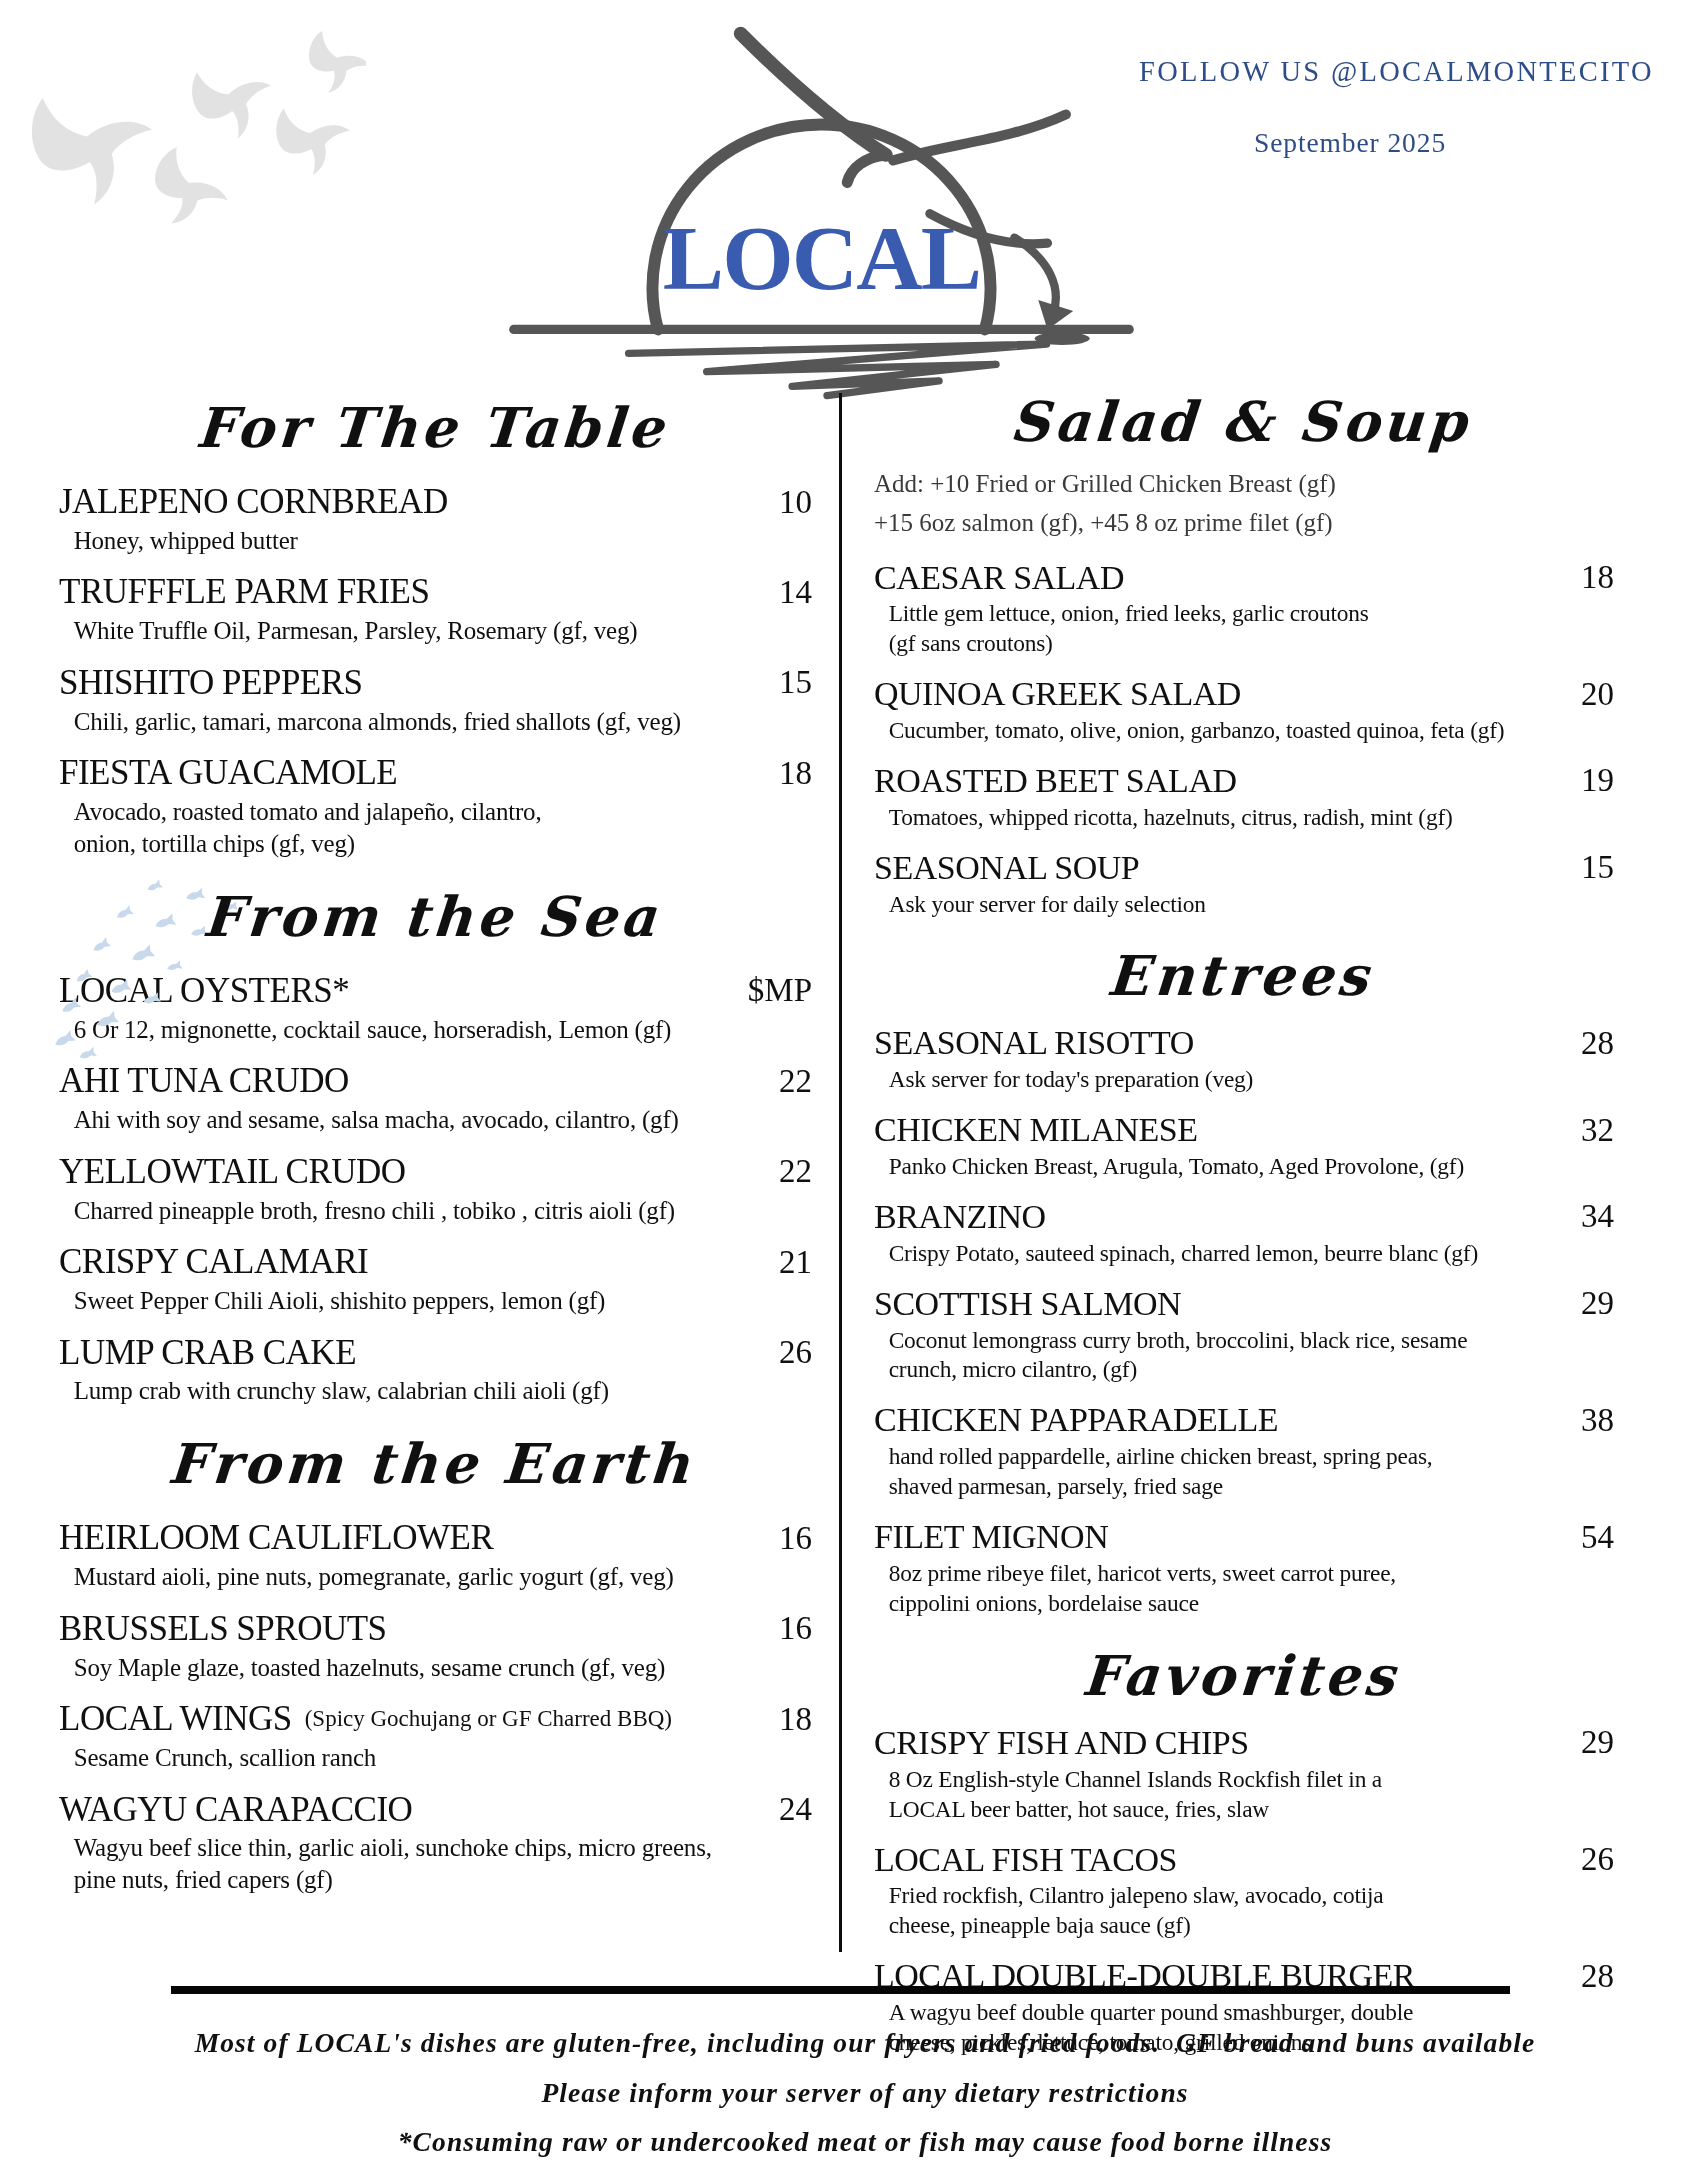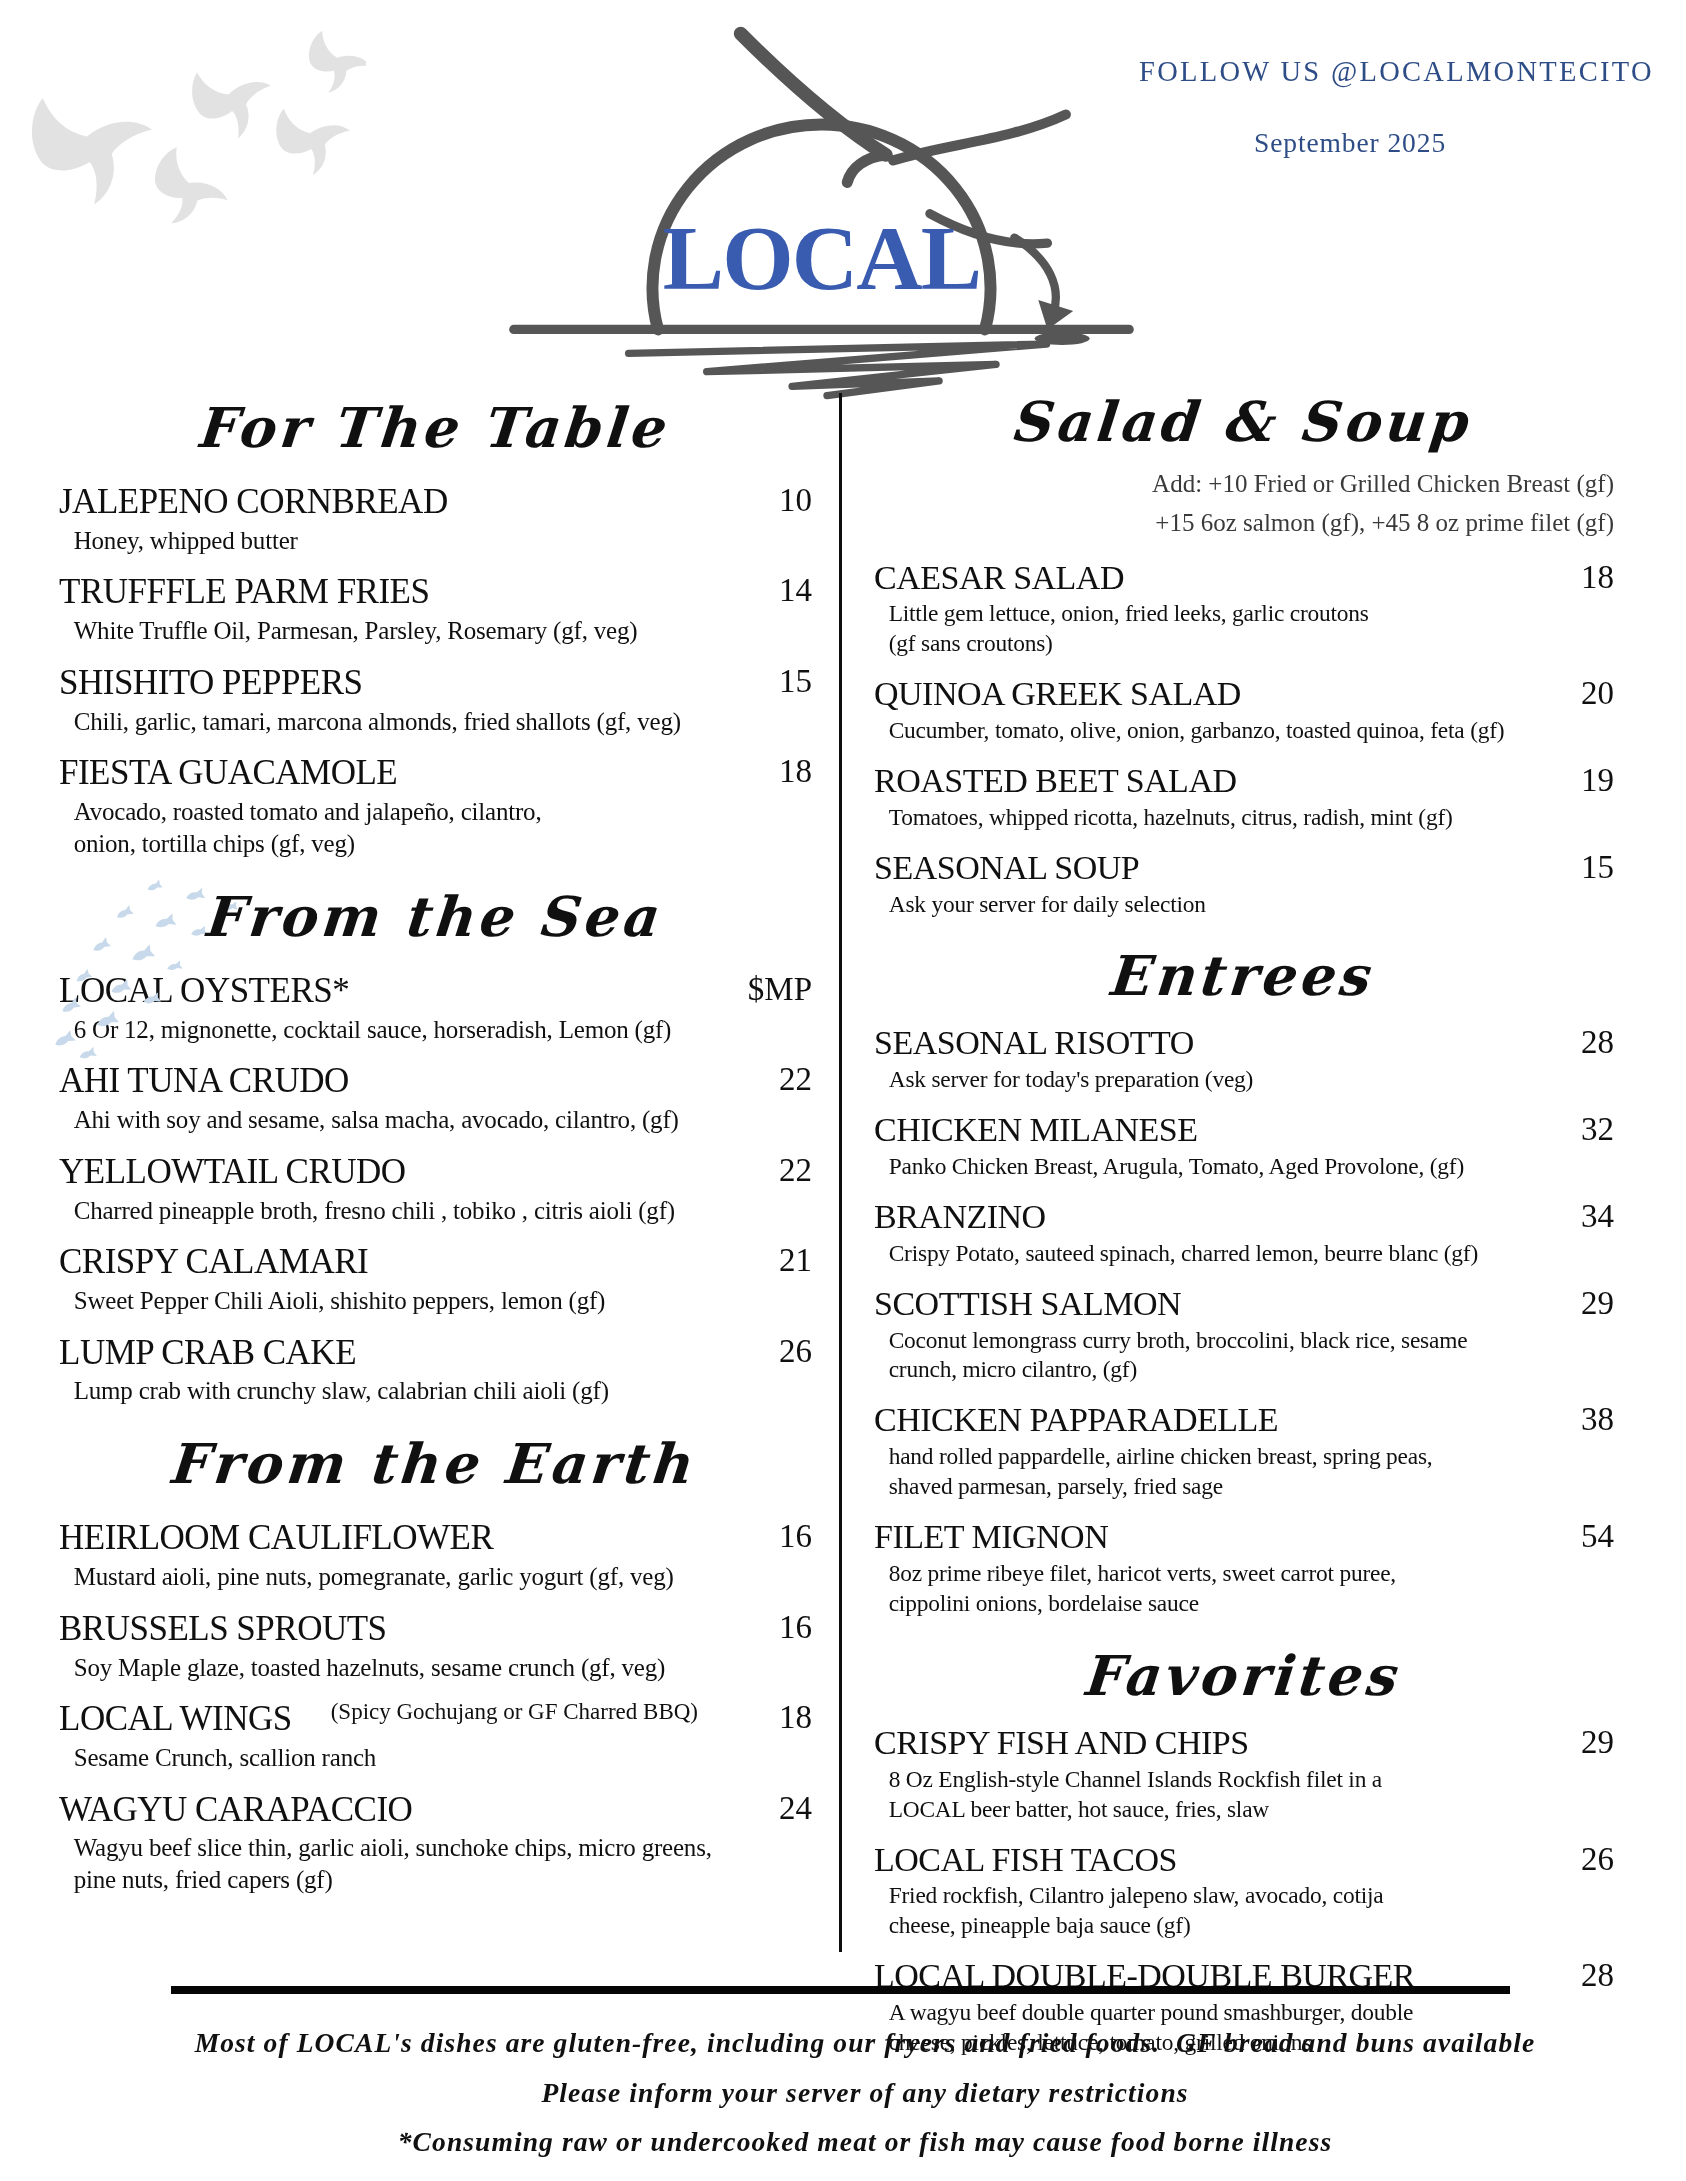--- a/index.html
+++ b/index.html
@@ -21,26 +21,26 @@
   #col-right{left:874px;top:389px;width:740px;}
 
   .menu-section + .menu-section{margin-top:24px;}
   .section-heading-row{position:relative;text-align:center;margin-bottom:22px;}
   #col-right .section-heading-row{margin-bottom:11px;}
   .section-heading{display:inline-block;margin:0;font-family:"DejaVu Serif",serif;
      font-style:italic;font-weight:600;font-size:55px;letter-spacing:3.7px;
      transform:skewX(-7deg);white-space:nowrap;}
   .fish-deco{position:absolute;left:-13px;top:-14.7px;width:257px;height:216px;}
 
-  .add-note{font-size:25px;color:#3a3a3a;text-align:right;white-space:pre-line;
+  .add-note{font-size:25px;color:#3a3a3a;text-align:left;white-space:pre-line;
      line-height:1.55;margin:0 0 14.7px 0;}
 
   .menu-item{margin-bottom:15.6px;}
   #col-right .menu-item{margin-bottom:8.3px;margin-top:16px;}
-  .item-row{display:flex;align-items:flex-start;gap:26px;}
+  .item-row{display:flex;align-items:center;}
   .item-name{font-size:35px;letter-spacing:-0.5px;white-space:nowrap;}
   #col-right .item-name{font-size:34px;}
   .item-sub{font-size:23px;margin-left:13px;white-space:nowrap;}
   .item-price{margin-left:auto;font-size:33px;padding-left:18.4px;}
   .item-desc{font-size:25px;line-height:1.28;margin:2.8px 0 0 14.7px;white-space:pre-line;
      letter-spacing:-0.2px;}
   #col-right .item-desc{font-size:23.4px;}
 
   
   .footer-rule{position:absolute;left:171px;right:176px;top:1986px;height:8.3px;background:#050505;}

